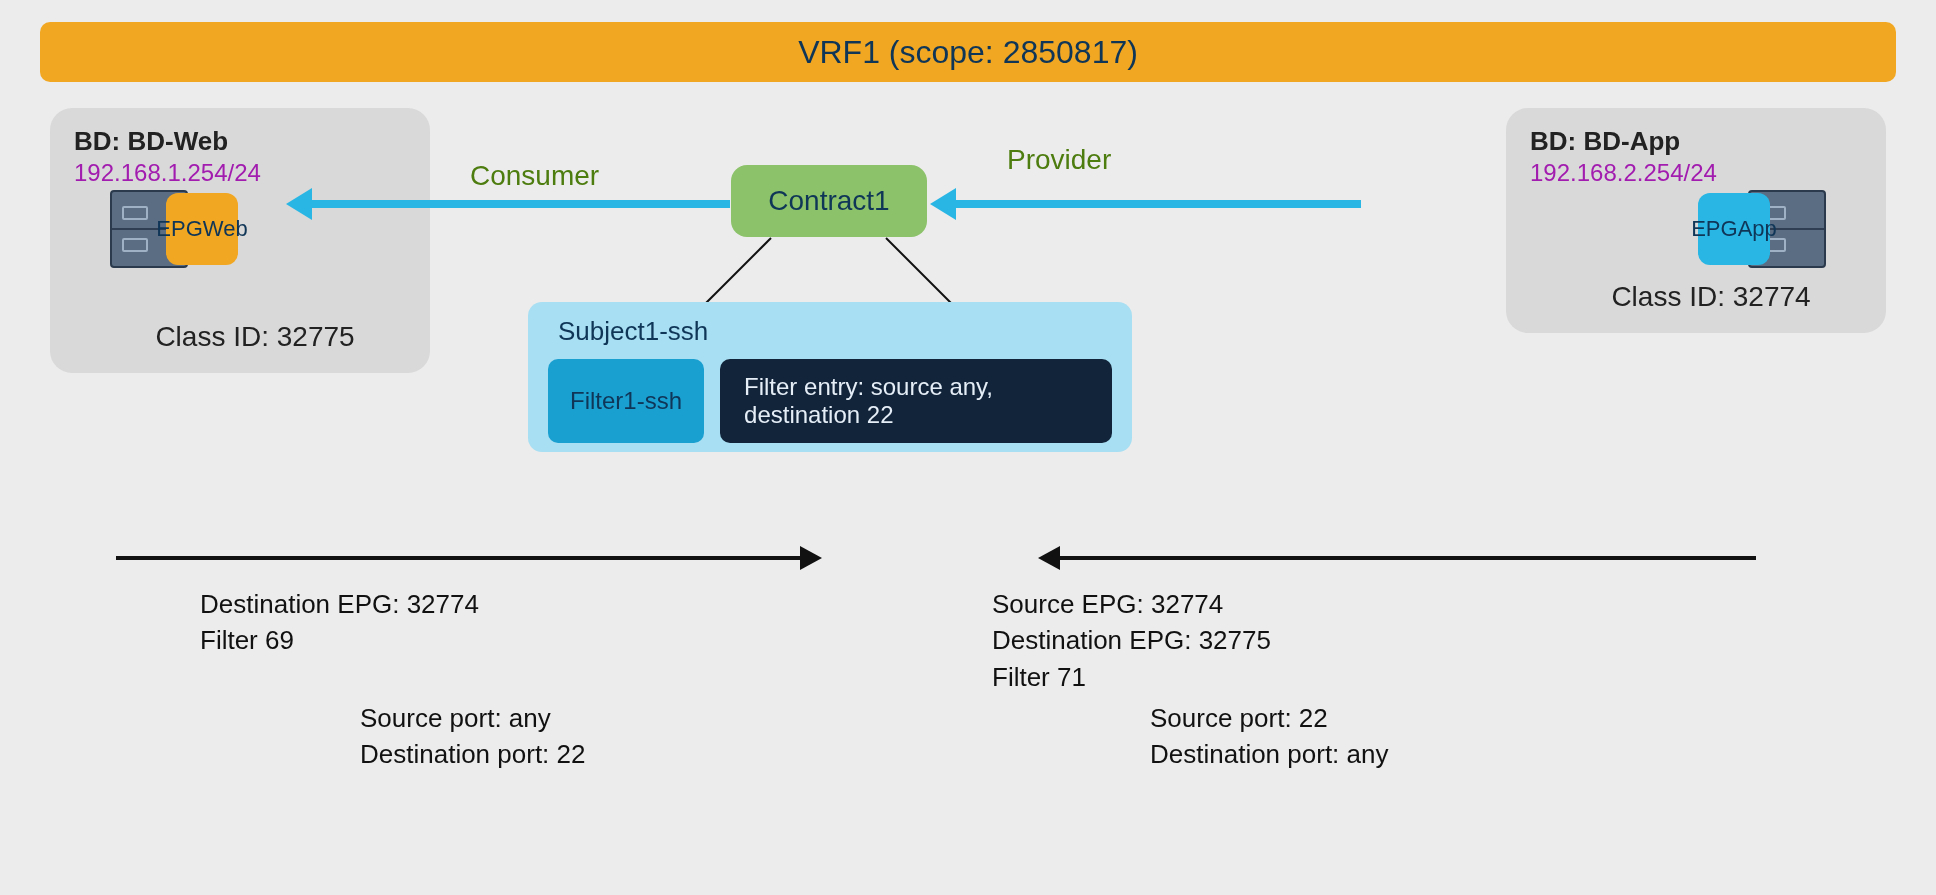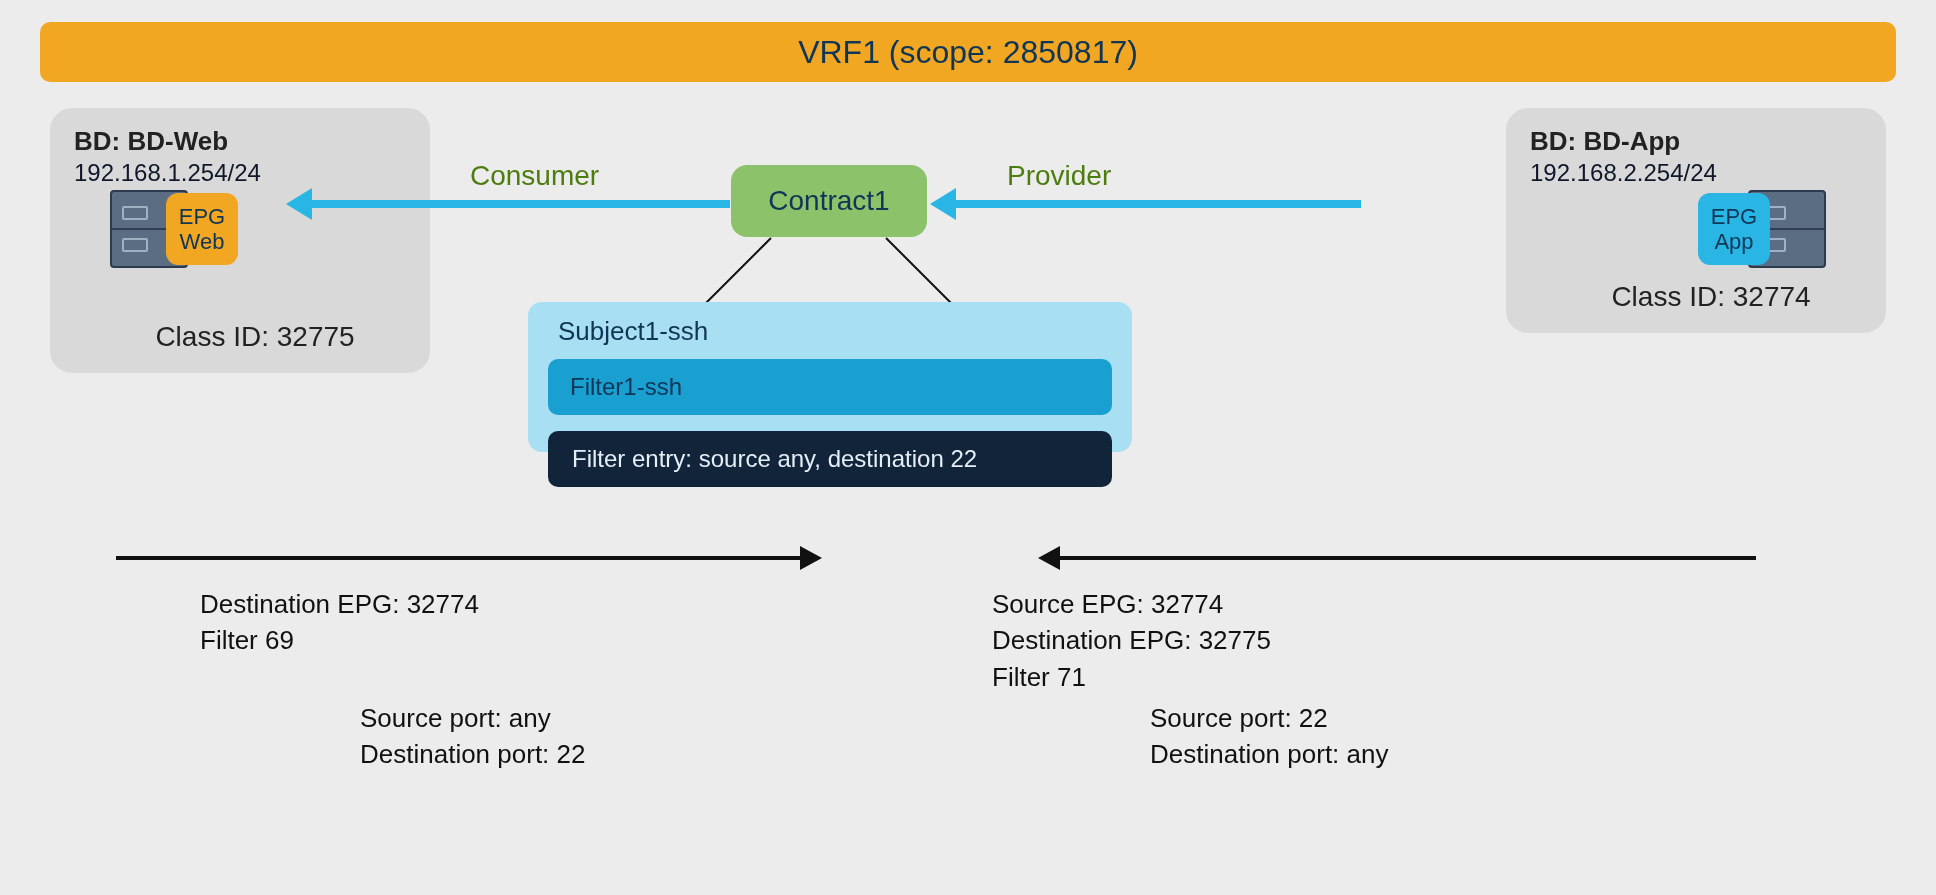--- a/index.html
+++ b/index.html
@@ -36,21 +36,21 @@
   }
   .bd-left { left: 50px; top: 108px; height: 265px; }
   .bd-right { right: 50px; top: 108px; height: 225px; }
   .bd-title {
     font-size: 26px;
     font-weight: 600;
     color: #222;
   }
   .bd-subnet {
     font-size: 24px;
-    color: #0f172a;
+    color: #a21caf;
     margin-top: 2px;
   }
   .class-id {
     position: absolute;
     bottom: 20px;
     left: 0;
     right: 0;
     text-align: center;
     font-size: 28px;
     color: #222;
@@ -81,21 +81,20 @@
     border: 2px solid #9fb1c4;
     border-radius: 2px;
   }
   .server::before { top: 14px; }
   .server::after { bottom: 14px; }
   .epg-badge {
     width: 72px;
     height: 72px;
     border-radius: 12px;
     display: flex;
-    flex-direction: column;
     align-items: center;
     justify-content: center;
     font-size: 22px;
     line-height: 1.15;
     text-align: center;
     position: relative;
   }
   .bd-left .epg-badge { background: #f2a723; color: #0f3557; margin-left: -22px; }
   .bd-right .epg-badge { background: #29b6e4; color: #0f3557; margin-right: -22px; }
 
@@ -113,21 +112,21 @@
     align-items: center;
     justify-content: center;
   }
 
   .role-label {
     position: absolute;
     font-size: 28px;
     color: #4d7c0f;
   }
   .role-consumer { top: 160px; left: 470px; }
-  .role-provider  { top: 160px; left: 1007px; }
+  .role-provider  { top: 144px; left: 1007px; }
 
   .arrow-cyan {
     position: absolute;
     height: 8px;
     background: #29b6e4;
   }
   .arrow-cyan::before {
     content: "";
     position: absolute;
     left: -24px;
@@ -161,21 +160,20 @@
   .subject-title {
     color: #0f3557;
     font-size: 26px;
     margin-bottom: 12px;
     margin-left: 10px;
   }
   .filter-row {
     display: flex;
     gap: 16px;
     align-items: stretch;
-    flex-direction: column;
   }
   .filter-name {
     background: #1a9fd1;
     color: #0f3557;
     border-radius: 10px;
     padding: 14px 22px;
     font-size: 24px;
     display: flex;
     align-items: center;
   }

